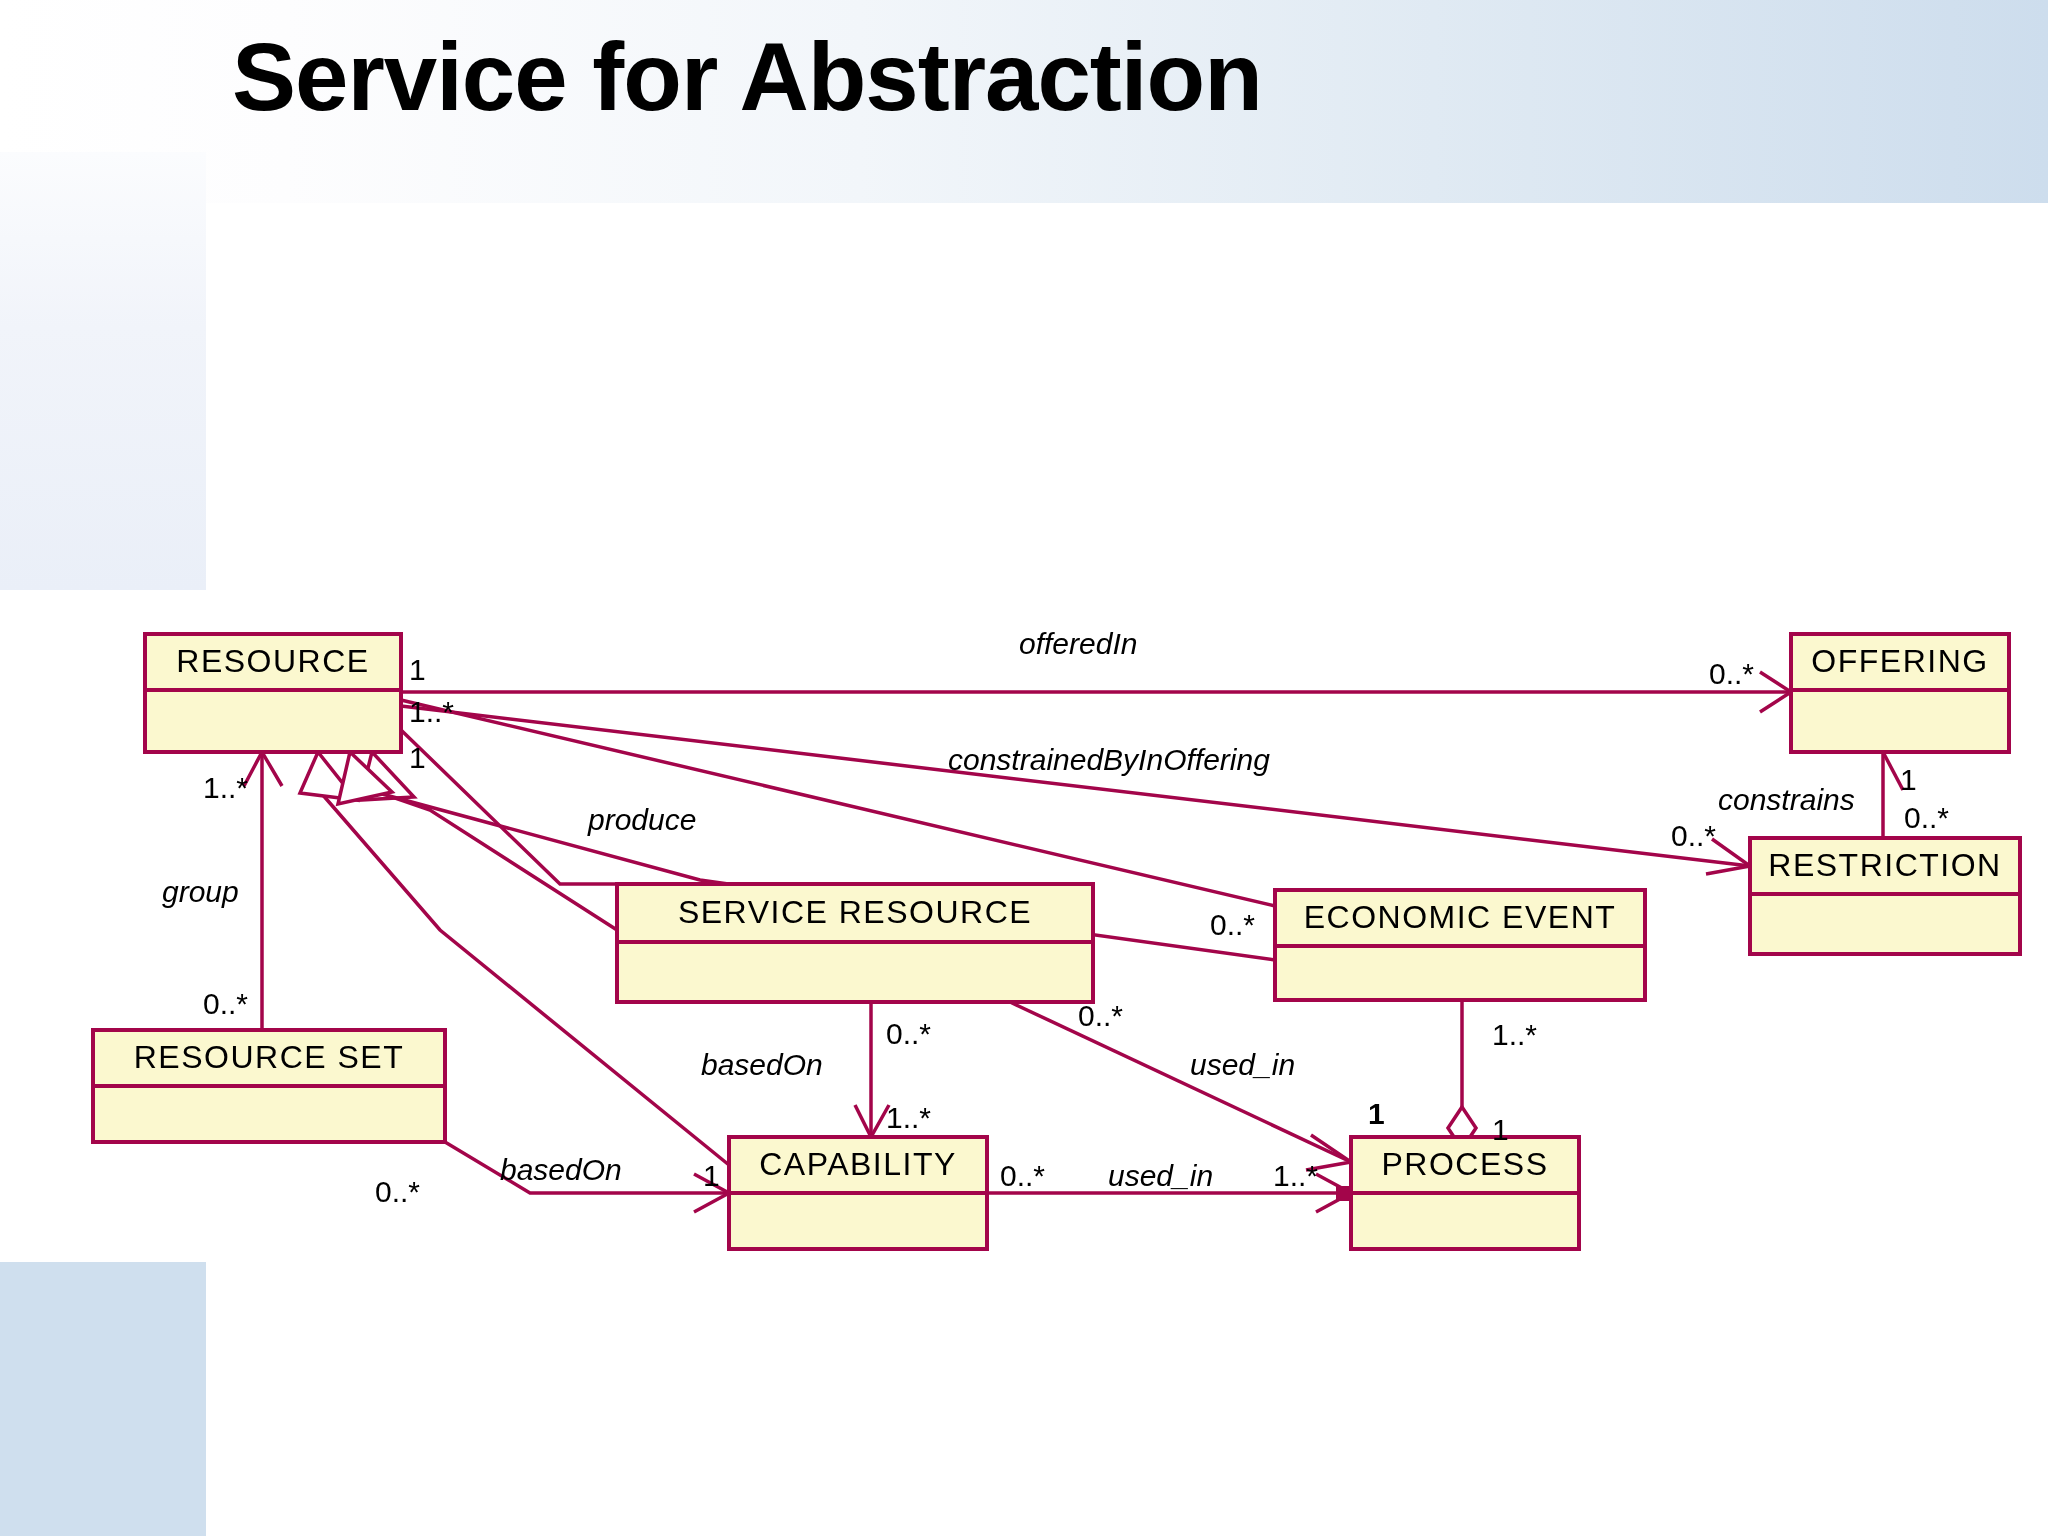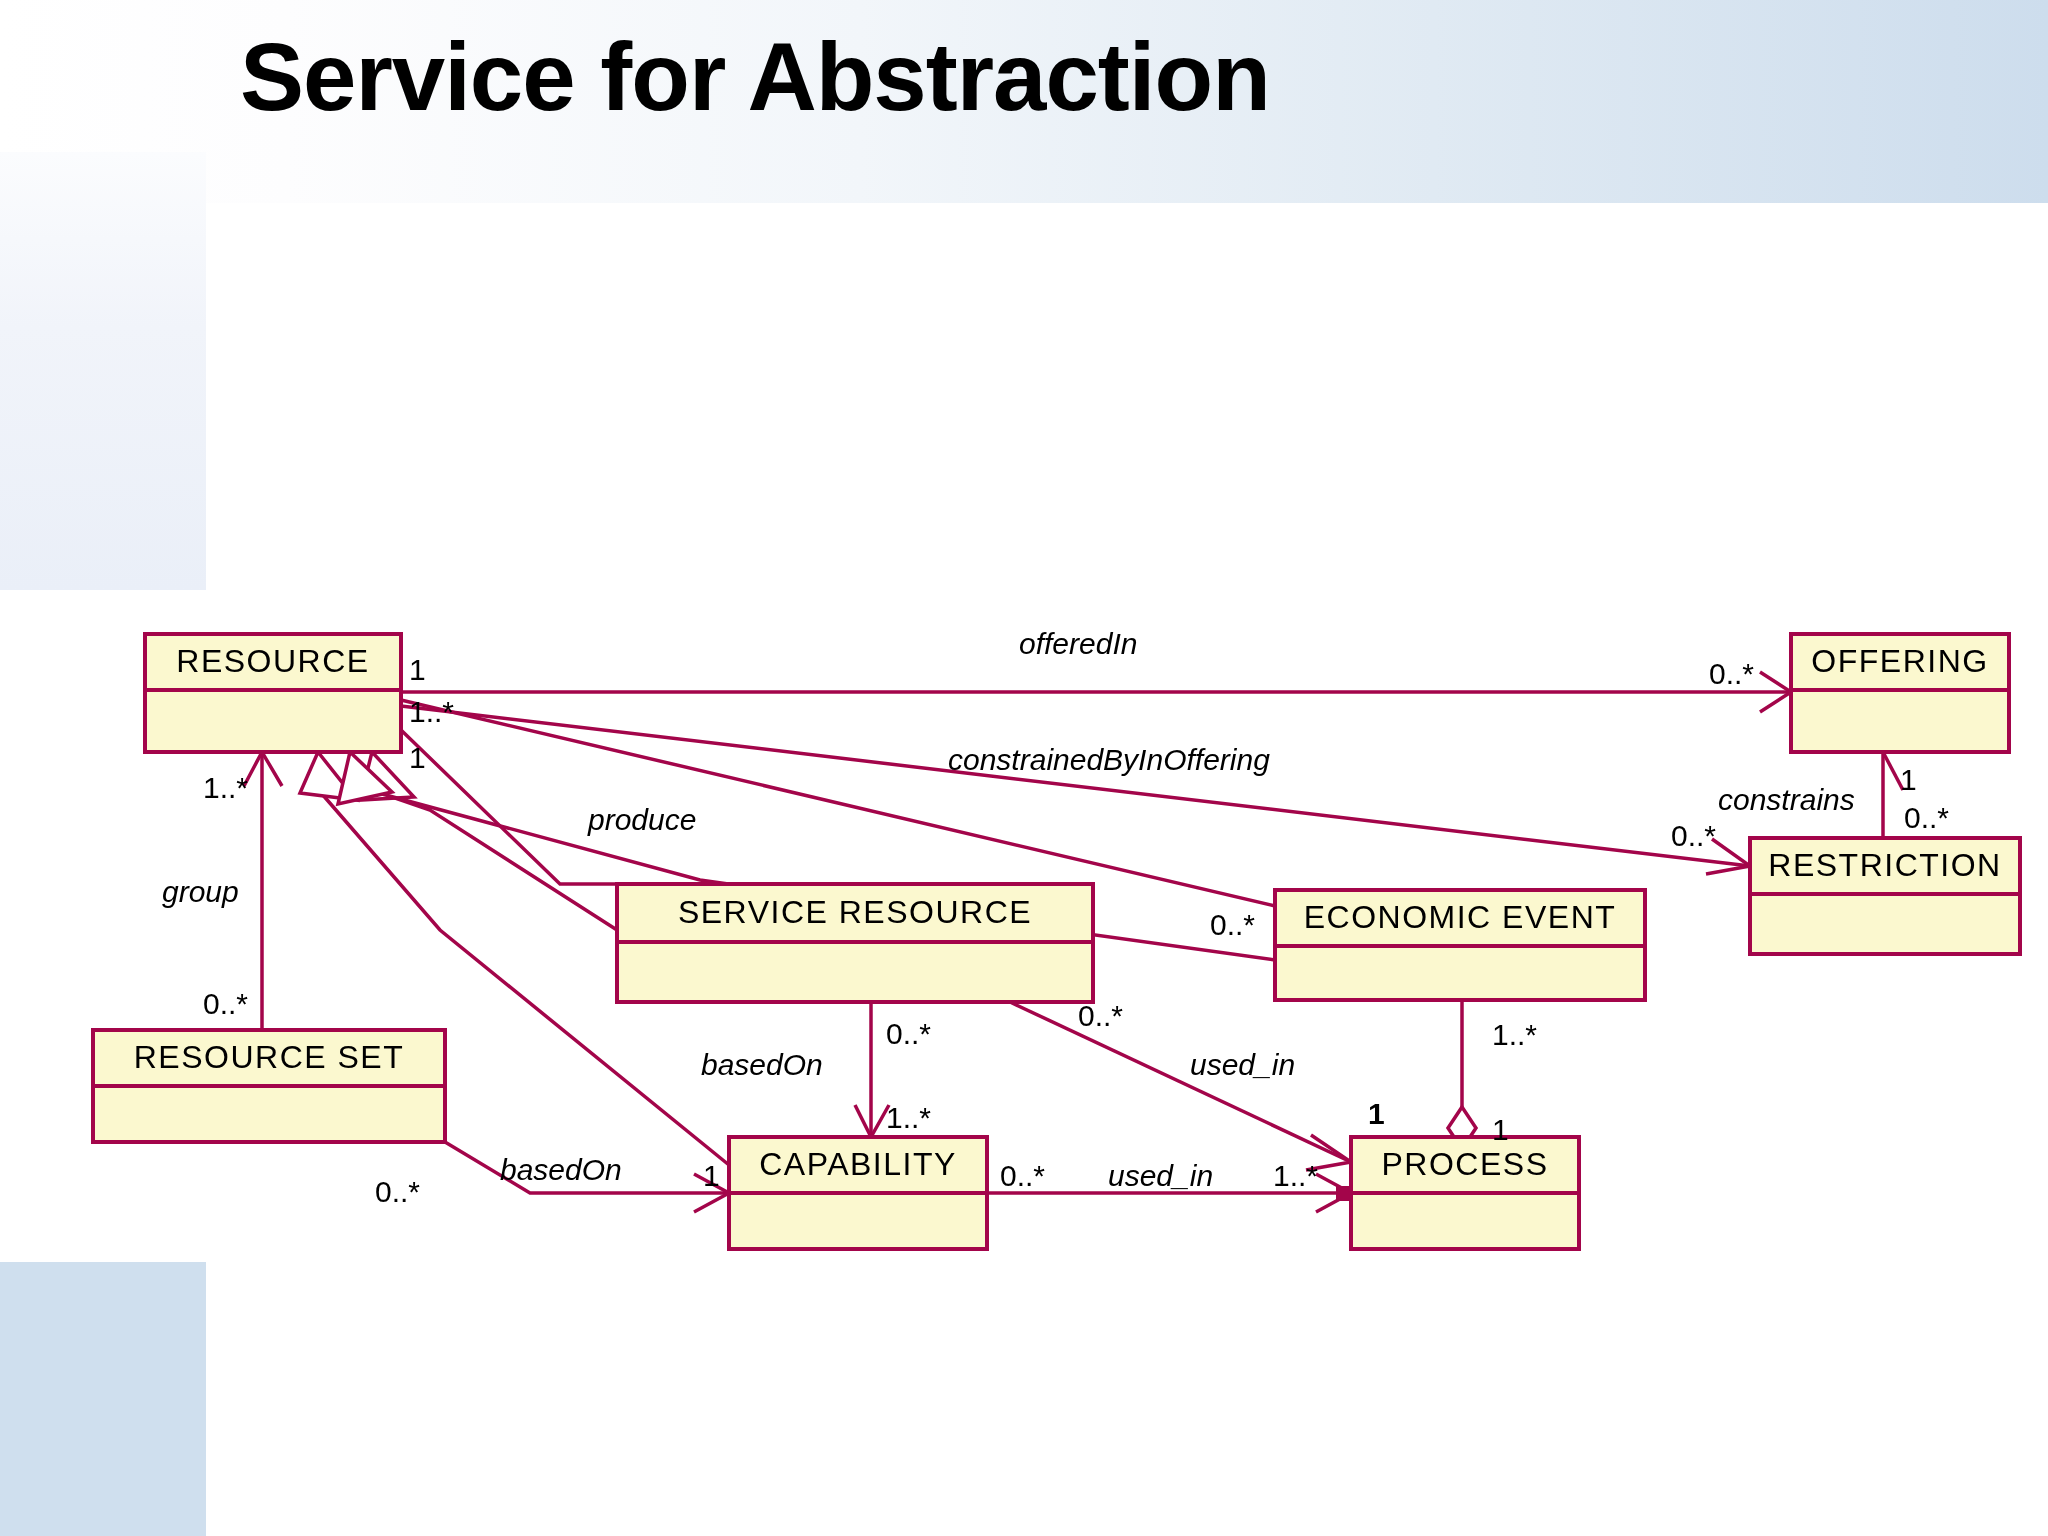--- a/index.html
+++ b/index.html
@@ -39,21 +39,20 @@
     position: absolute;
     left: 232px;
     top: 22px;
     width: 1500px;
     font-size: 96px;
     font-weight: bold;
     letter-spacing: -1px;
     color: #000000;
     line-height: 1.15;
     white-space: nowrap;
-    margin-left: 8px;
   }
   
   #uml {
     position: absolute;
     left: 0; top: 0;
     width: 2048px; height: 1536px;
   }
   .cls-box-head, .cls-box-body {
     fill: #fbf8cf;
     stroke: #a3054a;

